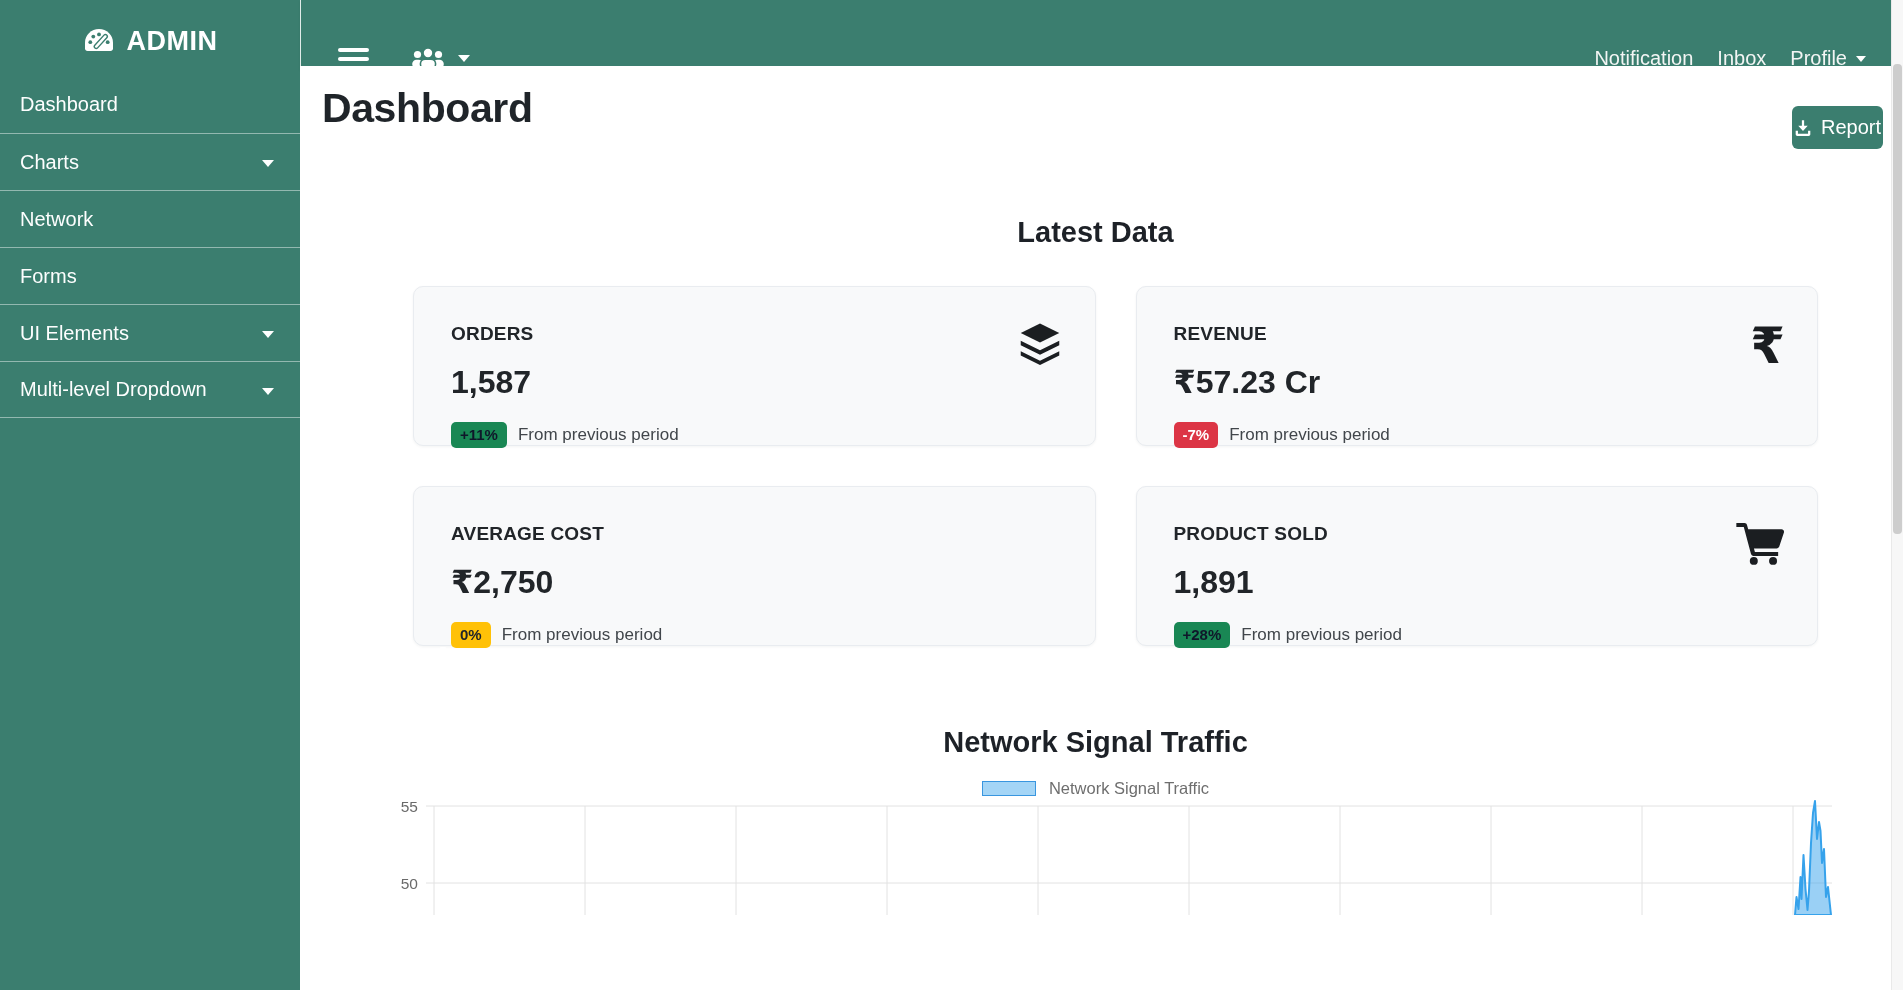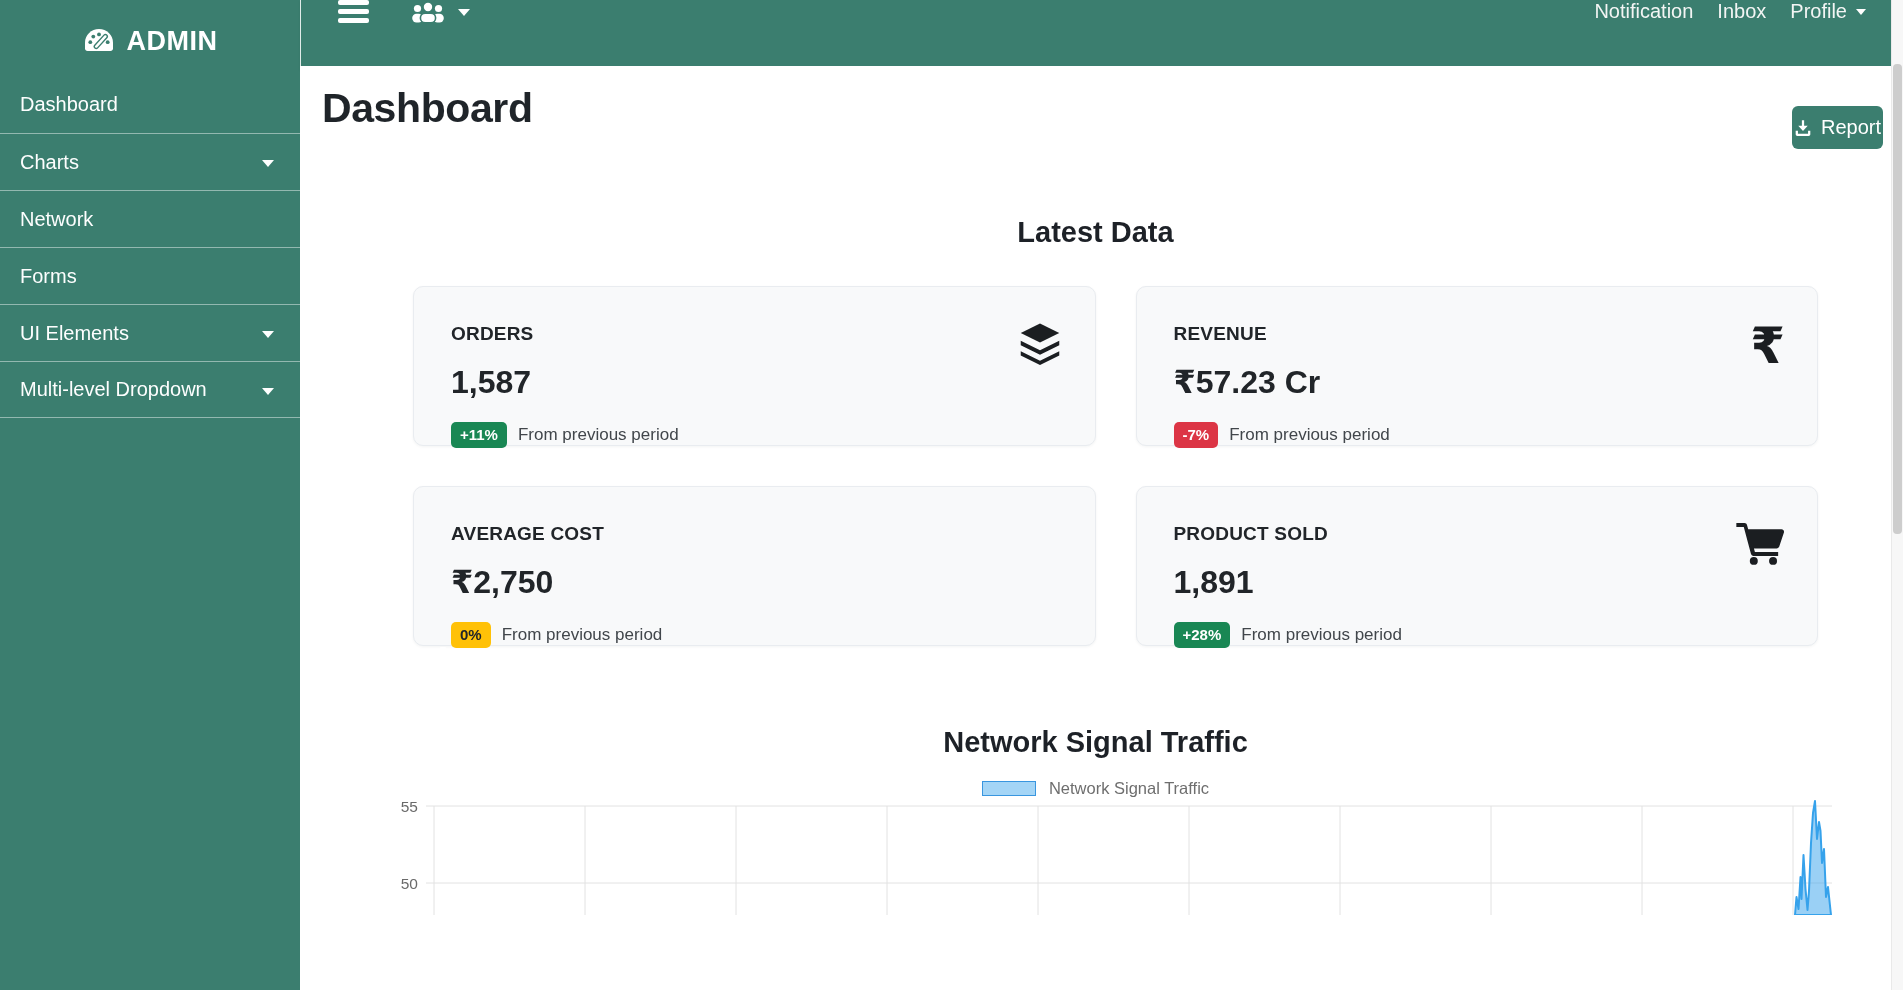--- a/index.html
+++ b/index.html
@@ -26,21 +26,21 @@
     position:relative;display:flex;align-items:center;height:57px;padding-left:20px;
     color:#fdfefe;font-size:20px;cursor:pointer;border-top:1px solid rgba(255,255,255,.45);
   }
   .nav-item:first-of-type{border-top:none;}
   .nav-item.last{border-bottom:1px solid rgba(255,255,255,.45);}
   .caret{width:0;height:0;border:6px solid transparent;border-top:7px solid #fff;border-bottom:0;display:inline-block;}
   .nav-item .caret{position:absolute;right:26px;top:26px;}
   
   .topbar{
     position:absolute;left:300px;top:0;right:12px;height:70px;background:var(--teal);
-    display:flex;align-items:flex-start;padding:0 25px 0 37px;
+    display:flex;align-items:flex-end;padding:0 25px 0 37px;
     border-left:1px solid rgba(255,255,255,.85);
     box-shadow:0 1px 2px rgba(0,0,0,.08);
   }
   .hamburger{width:31px;display:flex;flex-direction:column;gap:4.5px;cursor:pointer;}
   .hamburger span{height:4.5px;border-radius:2px;background:#fff;}
   .people-toggle{display:flex;align-items:center;gap:12px;margin-left:41px;cursor:pointer;}
   .people-toggle .caret{border-top-color:#fff;}
   .top-links{margin-left:auto;display:flex;align-items:center;gap:24px;}
   .top-link{color:#f3f5f4;font-size:20px;text-decoration:none;display:flex;align-items:center;gap:9px;cursor:pointer;}
   
@@ -58,21 +58,21 @@
   
   .cards{margin:37px 73px 0 113px;display:grid;grid-template-columns:1fr 1fr;column-gap:40px;row-gap:40px;}
   .card{
     position:relative;height:160px;background:var(--card-bg);border:1px solid var(--card-border);
     border-radius:10px;box-shadow:0 1px 3px rgba(20,30,40,.05);padding:36px 34px 0 37px;
   }
   .card-label{font-size:19px;font-weight:700;color:#212529;letter-spacing:.2px;}
   .card-value{font-size:32px;font-weight:700;color:#212529;margin-top:14px;line-height:46px;}
   .card-foot{margin-top:17px;display:flex;align-items:center;gap:11px;font-size:17px;color:#41464b;}
   .badge{font-size:15px;font-weight:700;padding:4px 9px;border-radius:5px;line-height:18px;}
-  .b-success{background:#198754;color:#ffffff;}
+  .b-success{background:#198754;color:#0f172a;}
   .b-danger{background:#dc3545;color:#fff;}
   .b-warning{background:#ffc107;color:#212529;}
   .card-icon{position:absolute;top:34px;right:32px;}
   .rupee-glyph{font-size:50px;font-weight:700;color:#1b1e21;line-height:50px;font-family:"DejaVu Sans",sans-serif;}
   .bar-icon{width:48px;height:48px;background:#212529;border-radius:9px;position:relative;}
   .bar-icon i{position:absolute;bottom:11px;width:6px;background:#fff;border-radius:1px;}
   .bar-icon .b1{left:10px;height:15px;}
   .bar-icon .b2{left:21px;height:24px;}
   .bar-icon .b3{left:32px;height:9px;}
   

